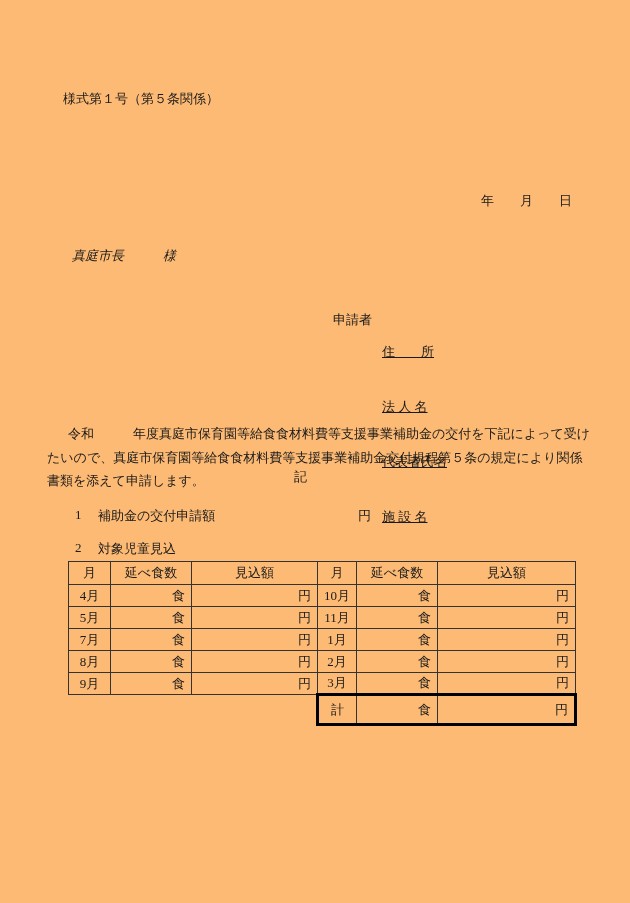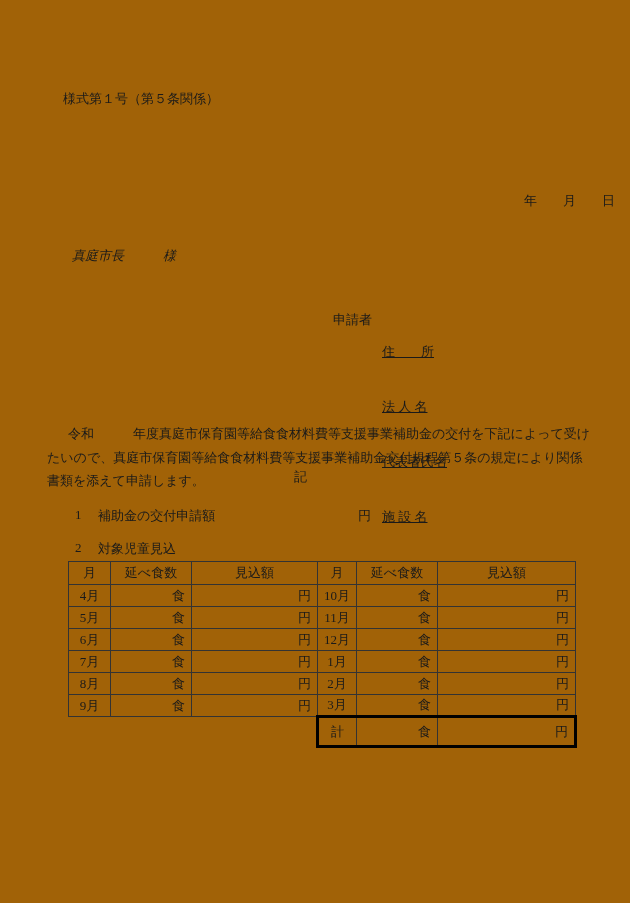--- a/index.html
+++ b/index.html
@@ -2,30 +2,30 @@
 <html><head>
 <meta charset="utf-8">
 <style>
   * { margin: 0; padding: 0; box-sizing: border-box; }
   html, body { background: #e8e8e8; }
   .page {
     position: relative;
     width: 630px;
     height: 903px;
     margin: 0 auto;
-    background: #a16207;
+    background: #fdba74;
     color: #1a1a1a;
     font-family: "Liberation Serif", "DejaVu Serif", serif;
     font-size: 13px;
     overflow: hidden;
   }
   .abs { position: absolute; white-space: pre; }
   .form-number { left: 63px; top: 90px; }
   .doc-title { left: 0; top: 139px; width: 630px; text-align: center; letter-spacing: 0.5px; }
-  .date-line { left: 481px; top: 192px; margin-left: 43px; }
+  .date-line { left: 481px; top: 192px; }
   .addressee { left: 72px; top: 247px; font-style: italic; }
   .applicant { left: 333px; top: 292px; display: flex; margin-top: 16px; }
   .applicant-prefix { margin-right: 10px; line-height: 23px; }
   .applicant-fields div { line-height: 23px; white-space: pre; text-decoration: underline; }
   .body-par {
     position: absolute;
     left: 47px; top: 397px; width: 545px;
     line-height: 23.5px;
     white-space: pre-wrap;
     text-indent: 21px;
@@ -139,28 +139,20 @@
       </tr>
       <tr>
         <td class="c-month">5月</td>
         <td class="c-meals">食</td>
         <td class="c-amount">円</td>
         <td class="c-month">11月</td>
         <td class="c-meals">食</td>
         <td class="c-amount">円</td>
       </tr>
       <tr>
-        <td class="c-month">6月</td>
-        <td class="c-meals">食</td>
-        <td class="c-amount">円</td>
-        <td class="c-month">12月</td>
-        <td class="c-meals">食</td>
-        <td class="c-amount">円</td>
-      </tr>
-      <tr>
         <td class="c-month">7月</td>
         <td class="c-meals">食</td>
         <td class="c-amount">円</td>
         <td class="c-month">1月</td>
         <td class="c-meals">食</td>
         <td class="c-amount">円</td>
       </tr>
       <tr>
         <td class="c-month">8月</td>
         <td class="c-meals">食</td>

